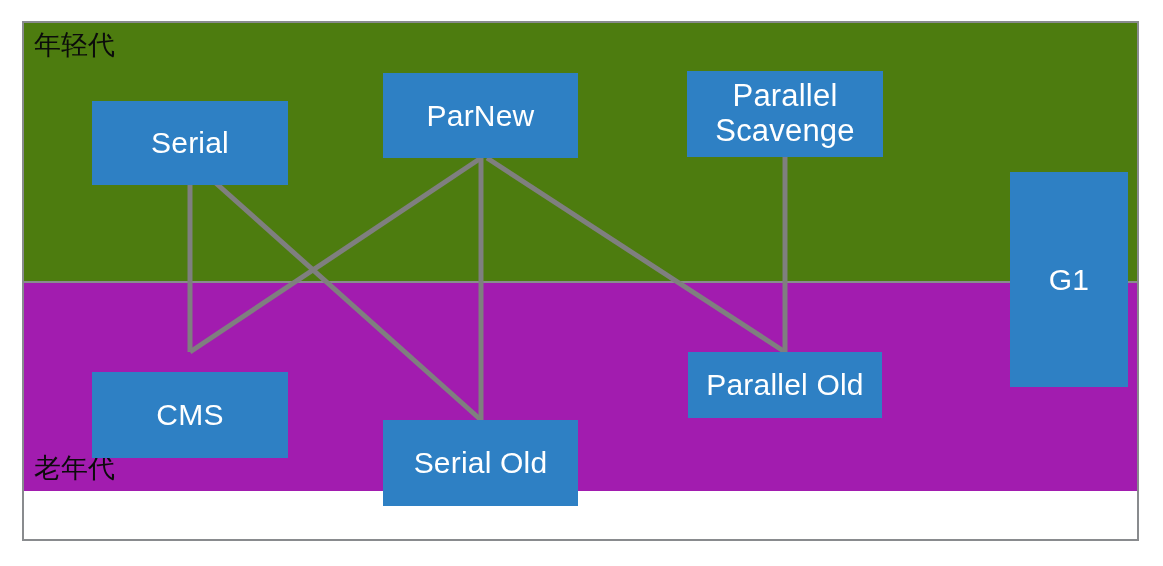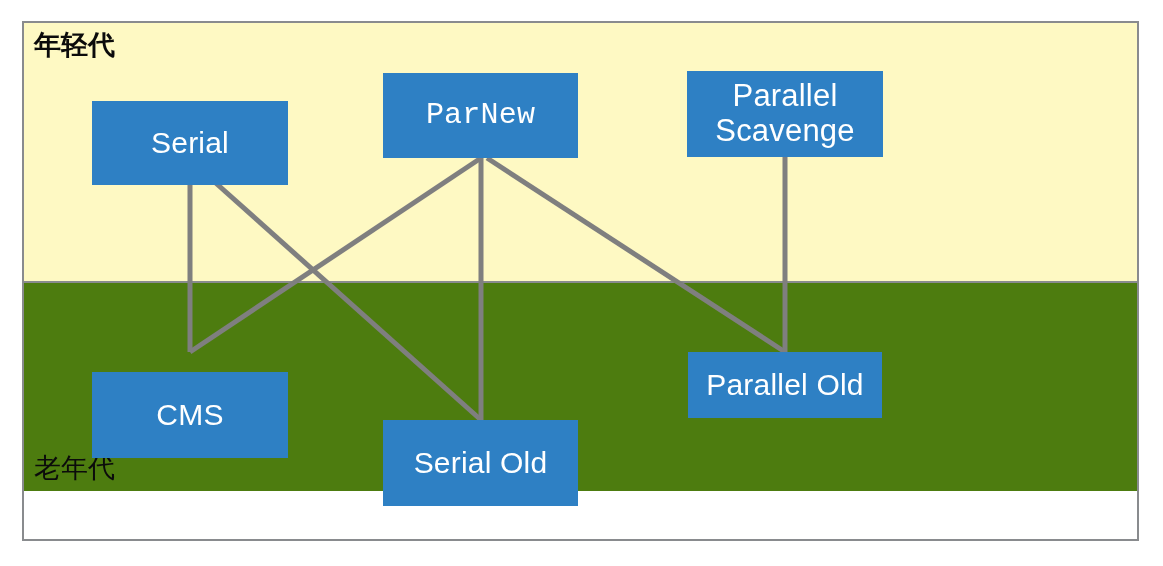--- a/index.html
+++ b/index.html
@@ -36,28 +36,27 @@
 
   .region {
     position: absolute;
     left: 0;
     width: 100%;
     box-sizing: border-box;
   }
   .region-young {
     top: 0;
     height: 260px;
-    background: #fef9c3;
+    background: #4d7c0f;
     border-bottom: 2px solid #898B8E;
-    font-weight: bold;
   }
   .region-old {
     top: 260px;
     height: 208px;
-    background: #4d7c0f;
+    background: #a21caf;
   }
 
   .region-label {
     position: absolute;
     font-size: 27px;
     line-height: 1;
     color: #0B0B0B;
     font-family: "DejaVu Sans", "Liberation Sans", sans-serif;
     white-space: nowrap;
   }
@@ -85,21 +84,21 @@
     justify-content: center;
     text-align: center;
     font-size: 30px;
     line-height: 1.12;
     letter-spacing: 0.2px;
     white-space: pre-line;
     font-family: "Liberation Sans", "DejaVu Sans", sans-serif;
   }
 
   .node-serial            { left: 92px;  top: 76px;  width: 196px; height: 84px; margin-top: 25px; }
-  .node-parnew            { left: 383px; top: 73px;  width: 195px; height: 85px; font-family: Liberation Mono, monospace; }
+  .node-parnew            { left: 383px; top: 73px;  width: 195px; height: 85px; }
   .node-parallel-scavenge { left: 687px; top: 71px;  width: 196px; height: 86px; font-size: 31px; }
   .node-g1                { left: 1010px; top: 172px; width: 118px; height: 215px; }
   .node-cms               { left: 92px;  top: 352px; width: 196px; height: 86px; margin-top: 20px; }
   .node-serial-old        { left: 383px; top: 420px; width: 195px; height: 86px; }
   .node-parallel-old      { left: 688px; top: 352px; width: 194px; height: 66px; }
 </style>
 </head>
 <body>
 
 <div id="canvas">
@@ -133,20 +132,21 @@
     </g>
   </svg>
 
   <div class="node node-serial">Serial</div>
 
   <div class="node node-parnew">ParNew</div>
 
   <div class="node node-parallel-scavenge">Parallel
 Scavenge</div>
 
+  <div class="node node-g1">G1</div>
 
   <div class="node node-cms">CMS</div>
 
   <div class="node node-serial-old">Serial Old</div>
 
   <div class="node node-parallel-old">Parallel Old</div>
 
 </div>
 
 </body></html>

